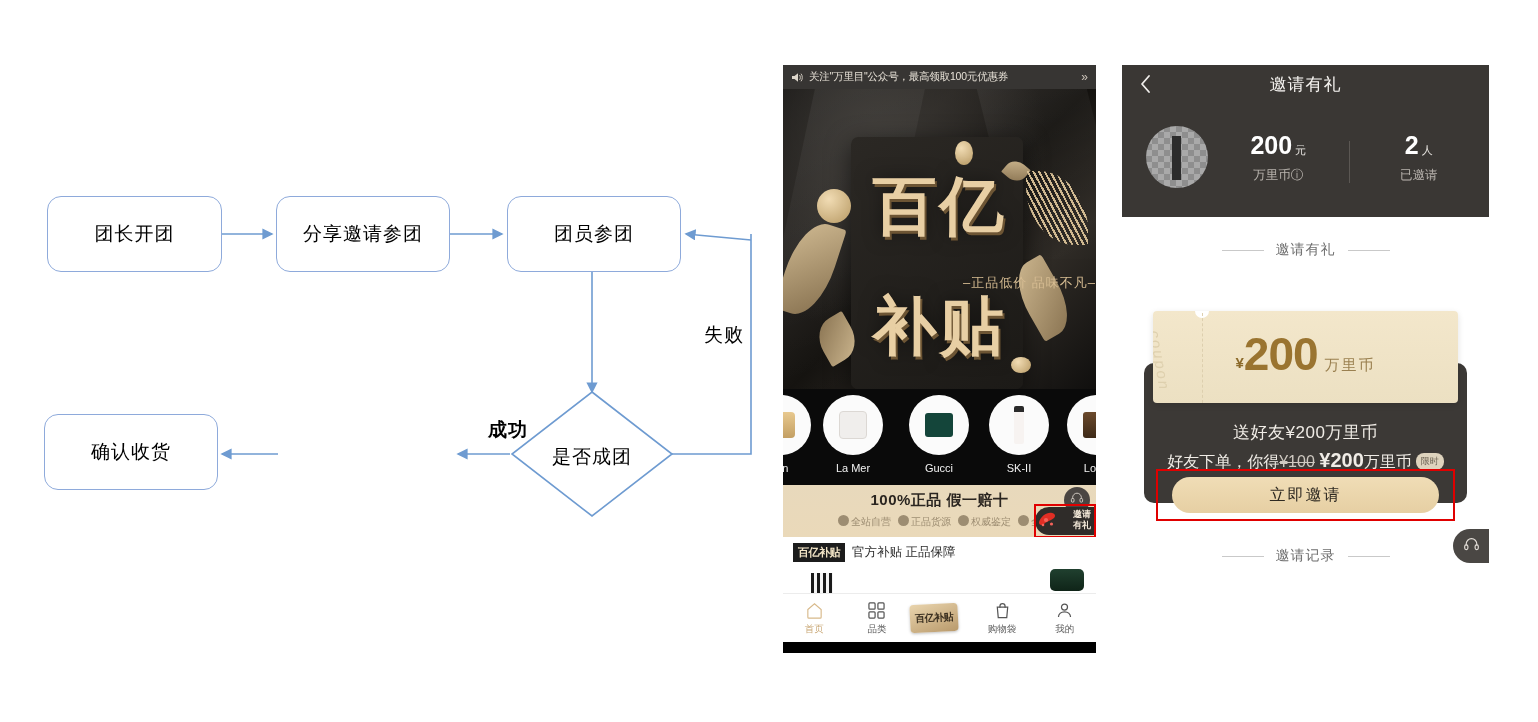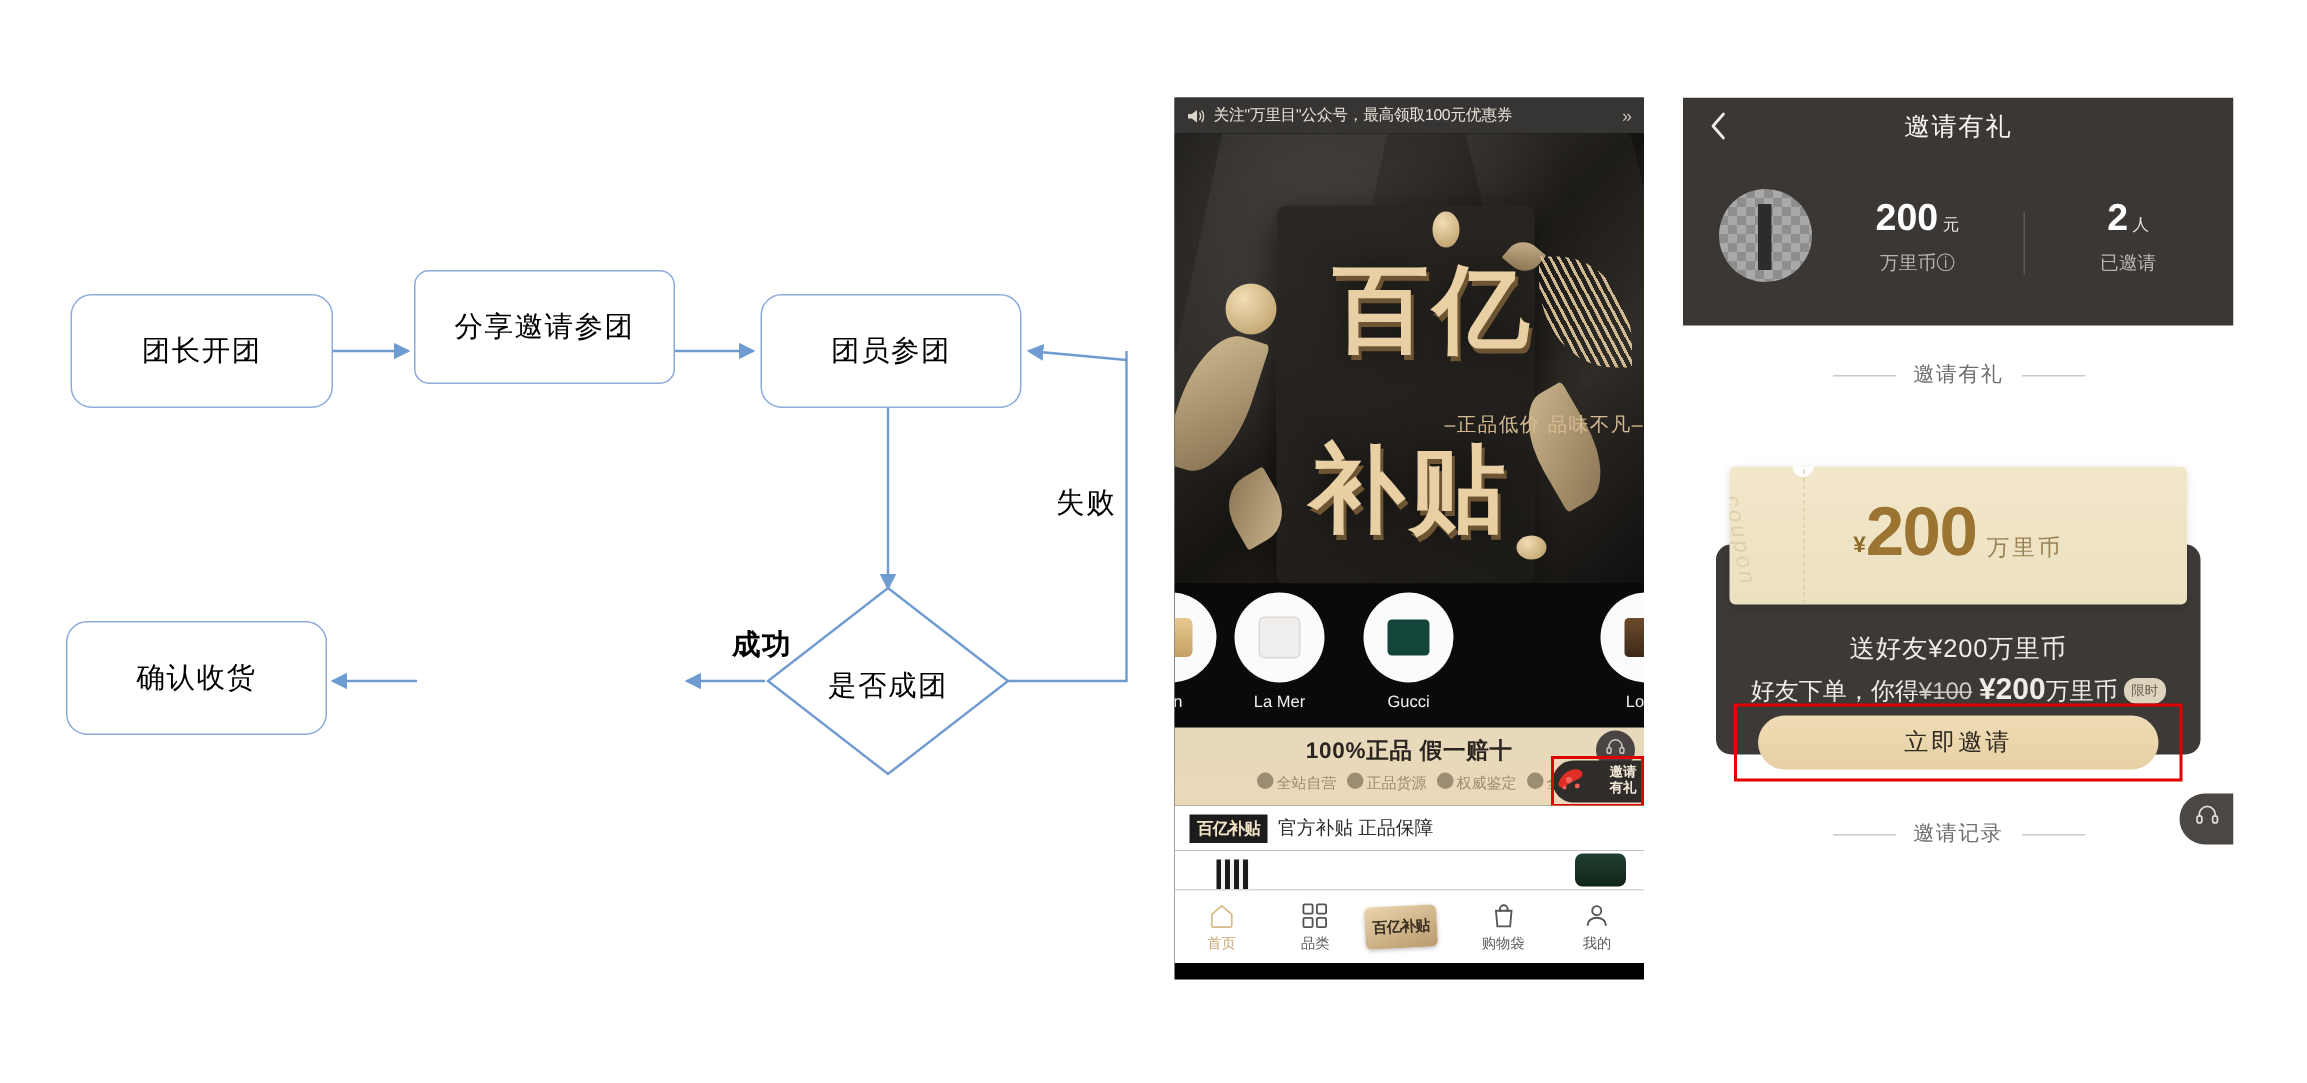--- a/index.html
+++ b/index.html
@@ -103,21 +103,21 @@
     position: absolute;
     width: 313px;
     text-align: center;
     font-weight: bold;
     color: #e8cfa4;
     font-size: 64px;
     letter-spacing: 3px;
     line-height: 1;
     text-shadow: 2px 3px 0 #6d5534, 0 0 18px rgba(0,0,0,0.5);
   }
-  .hero-title1 { top: 85px; left: 0; padding-left: 16px; }
+  .hero-title1 { top: 85px; left: 0; }
   .hero-title2 { top: 205px; left: 0; }
   .hero-sub {
     position: absolute;
     top: 185px; left: 0; width: 313px;
     text-align: right;
     color: #d6bc92;
     font-size: 13px;
     letter-spacing: 1px;
   }
   .leaf {
@@ -501,21 +501,21 @@
     </g>
     <g stroke="#6E9BD1" stroke-width="1.6" fill="none" marker-end="url(#arrow)">
       <line x1="751" y1="240" x2="686" y2="234"></line>
     </g>
     <polygon points="592,392 672,454 592,516 512,454" fill="#ffffff" stroke="#6E9BD1" stroke-width="1.6"></polygon>
   </svg>
 
   <div class="fc-box" style="left:47px;top:196px;width:175px;height:76px;">
     <span>团长开团</span>
   </div>
-  <div class="fc-box" style="left:276px;top:180px;width:174px;height:76px;border-radius:10px;">
+  <div class="fc-box" style="left:276px;top:196px;width:174px;height:76px;">
     <span>分享邀请参团</span>
   </div>
   <div class="fc-box" style="left:507px;top:196px;width:174px;height:76px;">
     <span>团员参团</span>
   </div>
   <div class="fc-box" style="left:44px;top:414px;width:174px;height:76px;">
     <span>确认收货</span>
   </div>
 
   <div class="fc-diamond-text" style="left:533px;top:444px;width:118px;">
@@ -571,20 +571,26 @@
       <div class="brand-circ">
         <div style="width:26px;height:26px;background:#f0eeec;border:1px solid #dcd8d4;border-radius:4px;"></div>
       </div>
       <div class="brand-name">La Mer</div>
     </div>
     <div class="brand" style="left:126px;">
       <div class="brand-circ">
         <div style="width:28px;height:24px;background:#14453a;border-radius:3px;"></div>
       </div>
       <div class="brand-name">Gucci</div>
+    </div>
+    <div class="brand" style="left:206px;">
+      <div class="brand-circ">
+        <div style="width:10px;height:38px;background:linear-gradient(180deg,#2a2a2a 0 16%,#f7f3f1 16%);border-radius:2px;"></div>
+      </div>
+      <div class="brand-name">SK-II</div>
     </div>
     <div class="brand" style="left:284px;">
       <div class="brand-circ">
         <div style="width:28px;height:26px;background:linear-gradient(180deg,#6b4a2c,#3e2a18);border-radius:3px;"></div>
       </div>
       <div class="brand-name">Louis</div>
     </div>
   </div>
 
   <div class="guarantee">

